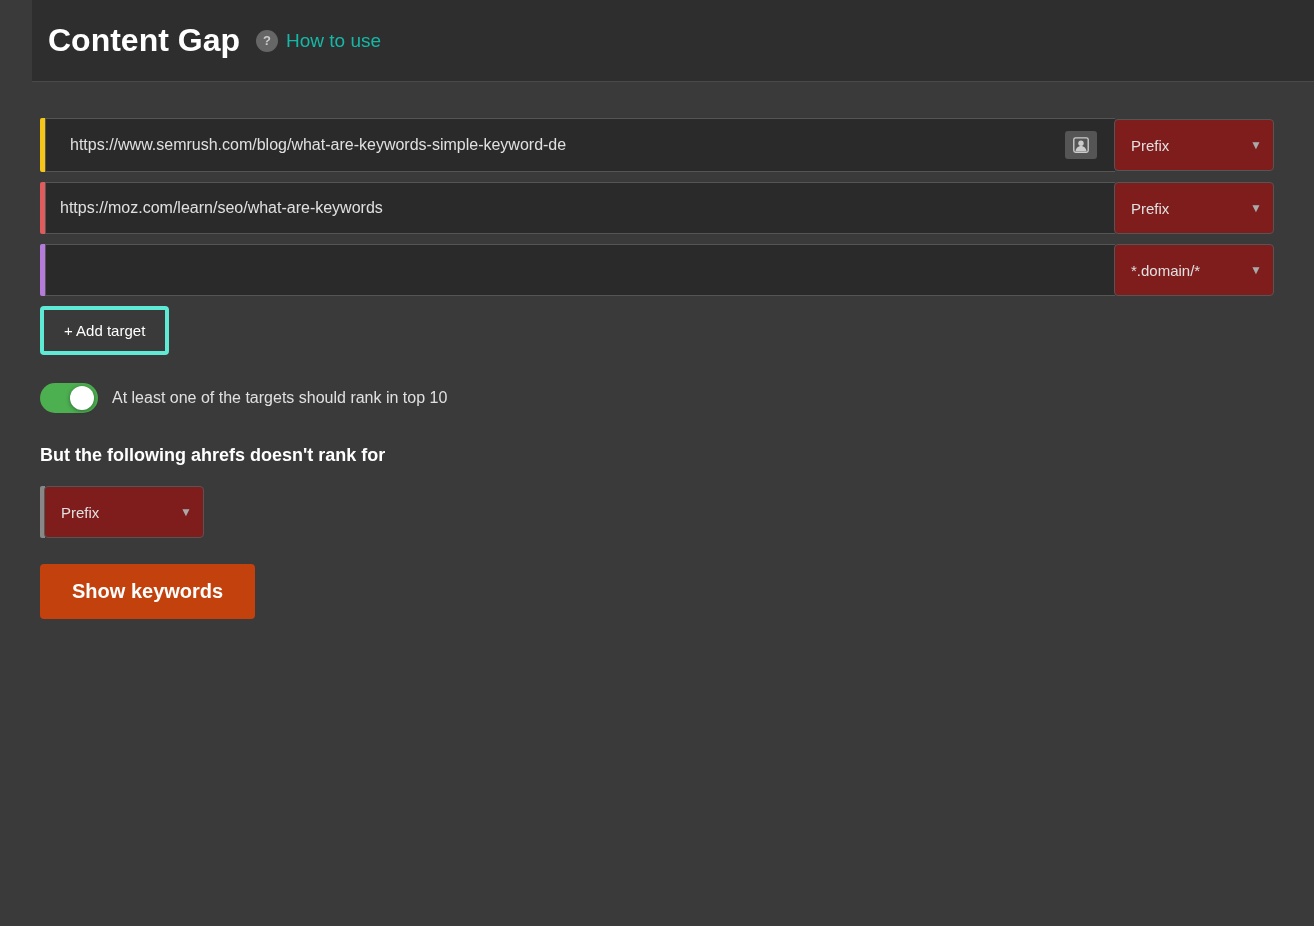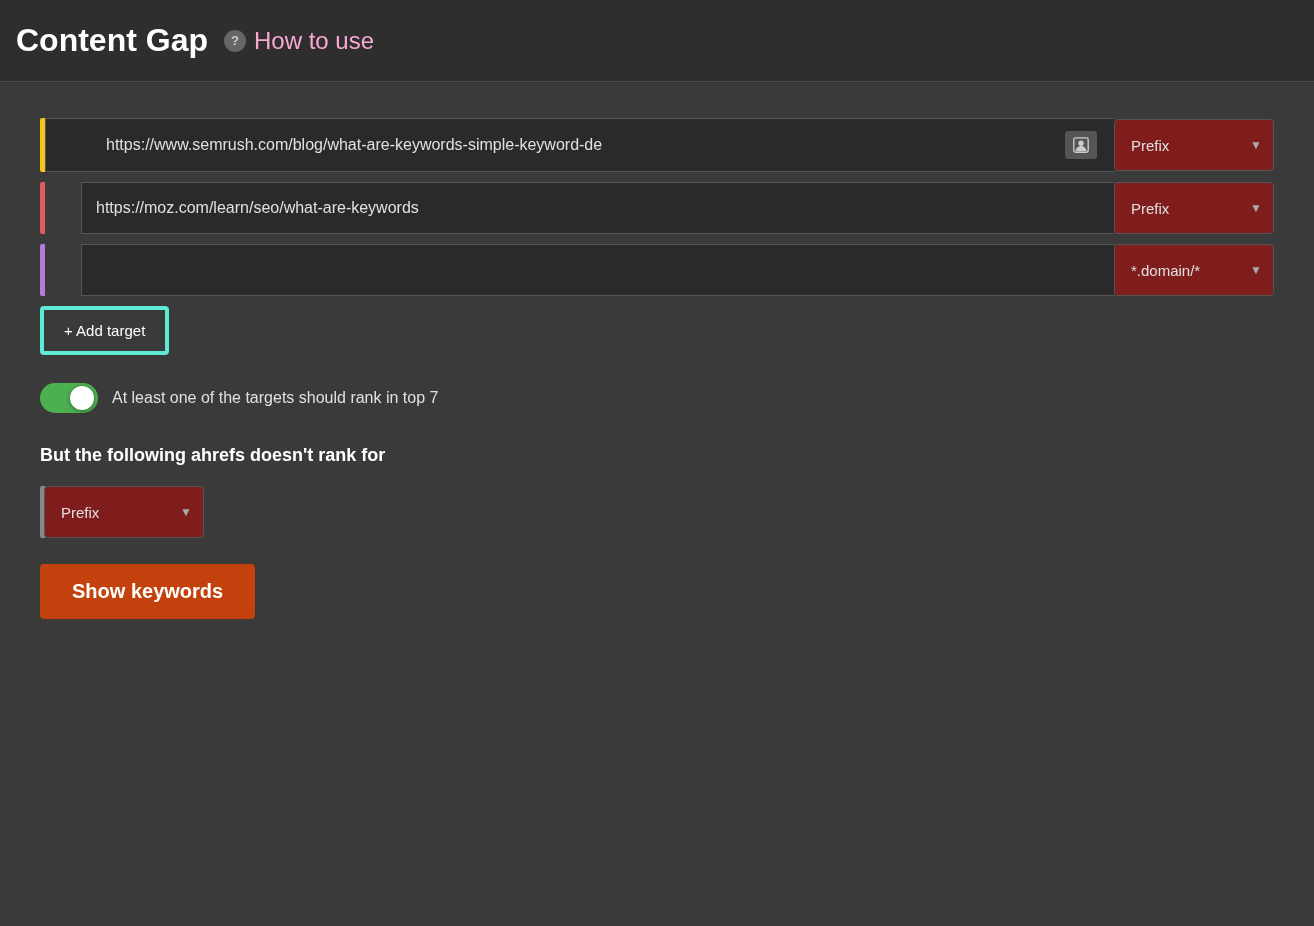--- a/index.html
+++ b/index.html
@@ -16,20 +16,21 @@
       height: 926px;
       overflow: hidden;
     }
 
     .header {
       background: #2e2e2e;
       padding: 22px 16px;
       display: flex;
       gap: 16px;
       border-bottom: 1px solid #4a4a4a;
+      margin-left: 32px;
     }
 
     .header-title {
       font-size: 32px;
       font-weight: 700;
       color: #ffffff;
     }
 
     .how-to-use-wrapper {
       display: flex;
@@ -46,22 +47,22 @@
       align-items: center;
       justify-content: center;
       font-size: 13px;
       color: #ccc;
       font-weight: bold;
       cursor: pointer;
       flex-shrink: 0;
     }
 
     .how-to-use-link {
-      font-size: 24px;
-      color: #f9a8d4;
+      font-size: 19px;
+      color: #14b8a6;
       cursor: pointer;
     }
 
     .main-content {
       padding: 36px 40px;
     }
 
     .section-title {
       font-size: 18px;
       font-weight: 700;
@@ -188,21 +189,20 @@
       flex: 1;
       background: #2a2a2a;
       border: 1px solid #555;
       border-right: none;
       border-radius: 0;
       outline: none;
       color: #e0e0e0;
       font-size: 16px;
       padding: 14px 14px 14px 14px;
       height: 52px;
-      margin-left: 36px;
     }
 
     .dropdown-sel {
       background: #2a2a2a;
       border: 1px solid #555;
       border-radius: 0 4px 4px 0;
       color: #e0e0e0;
       font-size: 15px;
       padding: 0 36px 0 16px;
       appearance: none;
@@ -308,21 +308,21 @@
   </div>
 
   
   <button class="add-target-btn">+ Add target</button>
 
   
   <div class="toggle-row">
     <div class="toggle">
       <div class="toggle-knob"></div>
     </div>
-    <span class="toggle-label">At least one of the targets should rank in top 7</span>
+    <span class="toggle-label">At least one of the targets should rank in top 10</span>
   </div>
 
   
   <div class="section-title section-divider">But the following ahrefs doesn't rank for</div>
 
   
   <div class="row-with-bar">
     <div class="bar-accent" style="background:#888888;"></div>
     <div class="input-and-dropdown">
       <div class="dropdown-wrapper">

